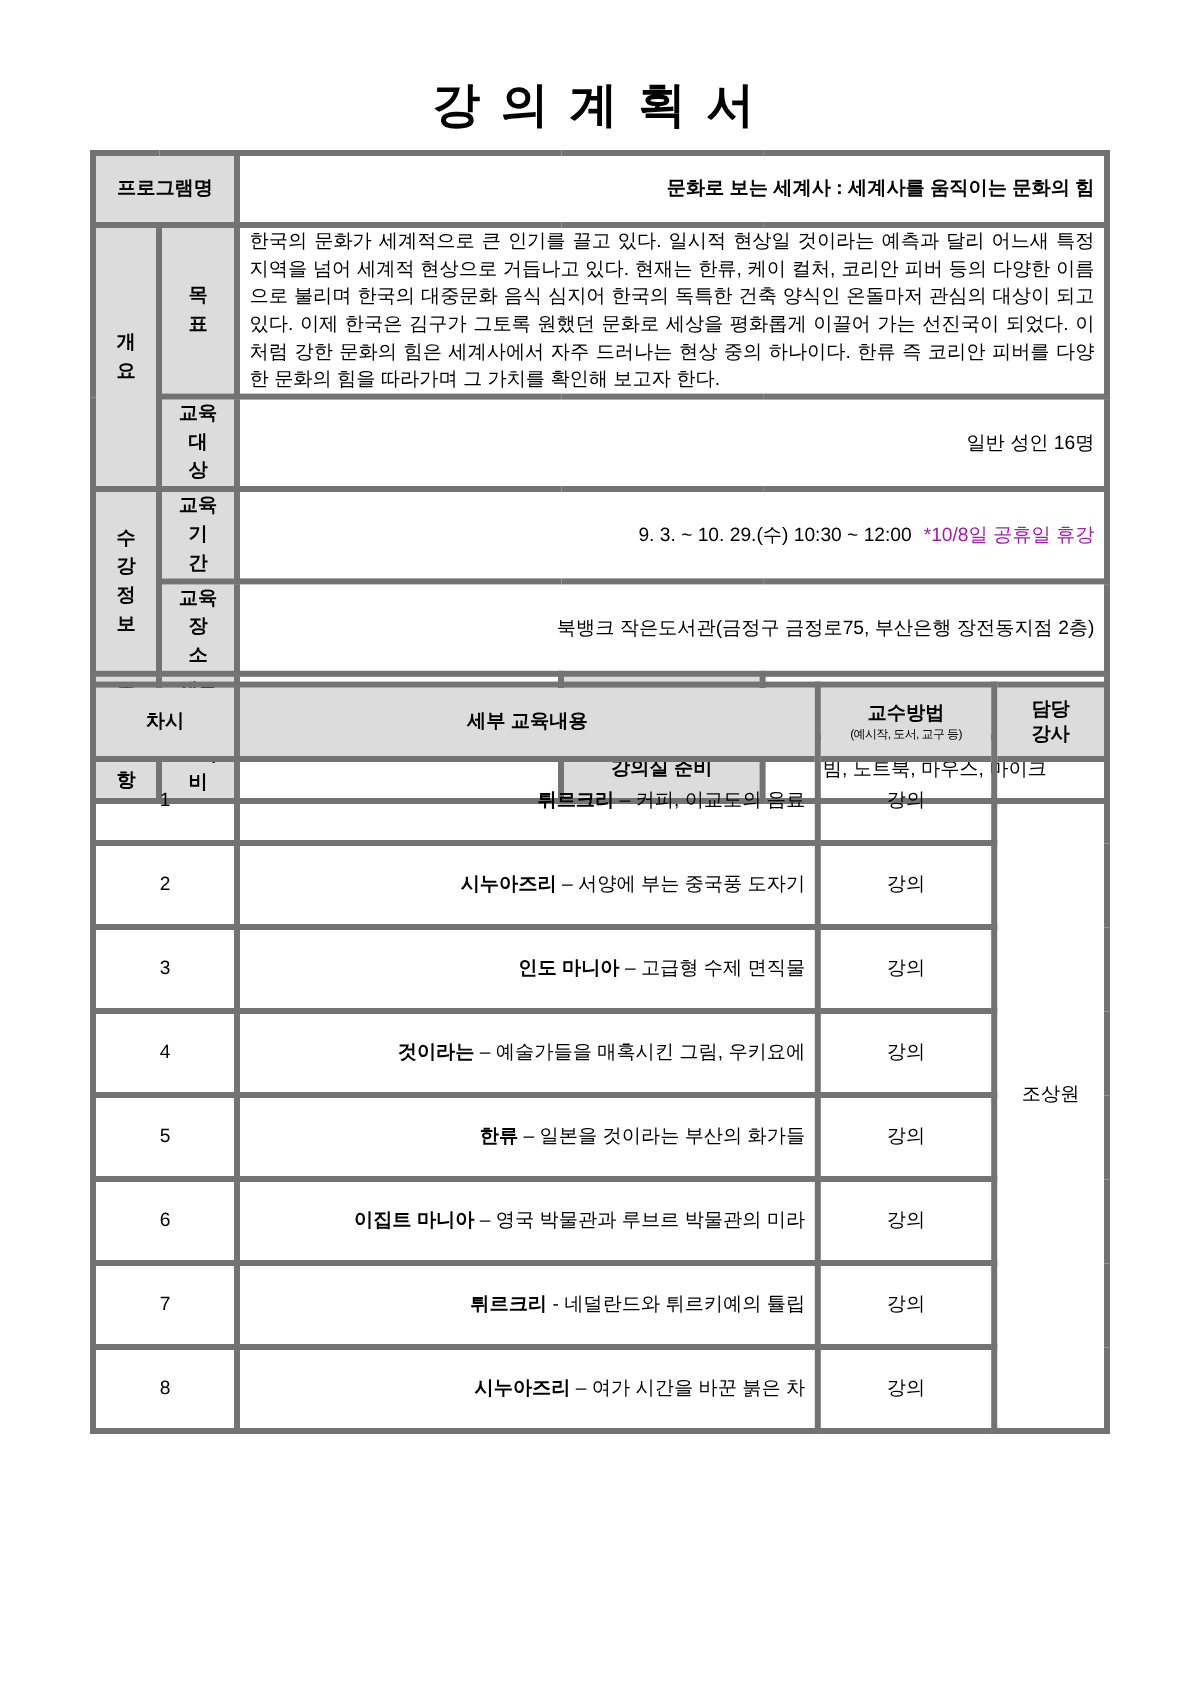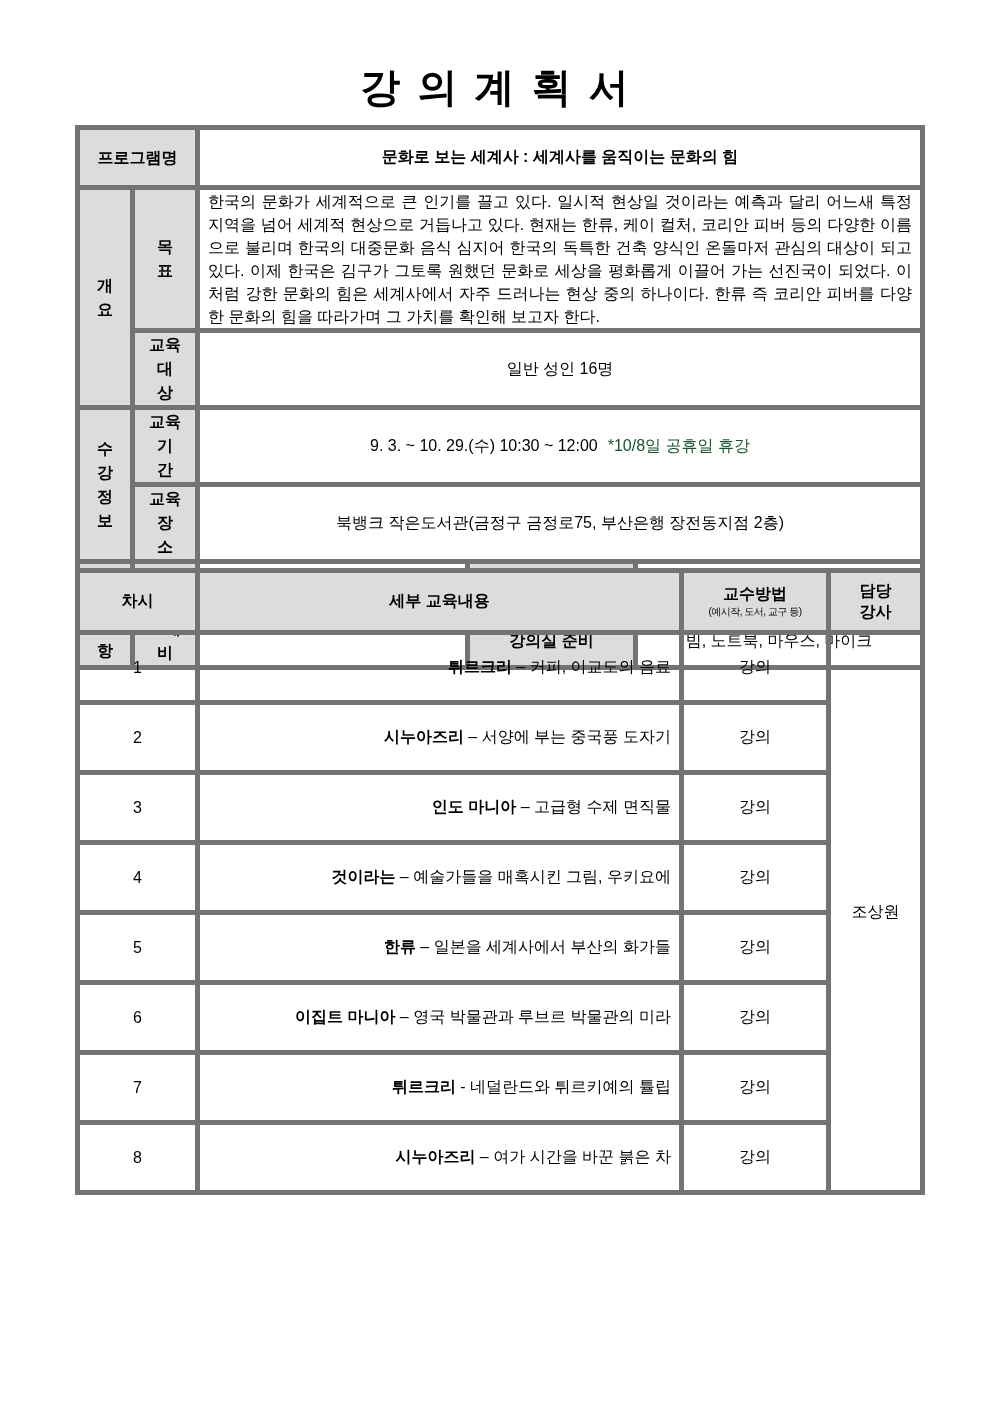--- a/index.html
+++ b/index.html
@@ -18,29 +18,29 @@
   }
   .tbl td,.tbl th{
     border:5px solid #737373;padding:0 8px;vertical-align:middle;
     font-size:16px;overflow:hidden;
   }
   #info-table{top:125px;border:2px solid #000;}
   #session-table{top:568px;border:2px solid #000;border-bottom:3px solid #000;}
   .lab{
     background:#dcdcdc;font-weight:bold;text-align:center;line-height:1.5;
   }
-  .val-left{text-align:center;}
+  .val-left{text-align:right;}
   .val-center{text-align:center;margin-top:40px;}
   .bold{font-weight:bold;}
   .goal-text{
     font-size:15px;line-height:23px;text-align:justify;
     padding:2px 6px;
   }
   .program-value{font-size:17px;font-weight:bold;}
-  .red{color:#14532d;margin-left:10px;}
+  .red{color:#a21caf;margin-left:10px;}
   .hdr-sub{display:block;font-weight:normal;font-size:10px;letter-spacing:-0.5px;}
   #session-table thead th{border-bottom:4px double #000;background:#dcdcdc;}
   .sess-no{text-align:center;font-size:15px;}
   .sess-content{text-align:right;font-size:16px;}
   .sess-method{text-align:center;font-size:15px;}
   .sess-instructor{text-align:center;font-size:16px;}
 </style>
 </head>
 <body>
 
@@ -127,21 +127,21 @@
         <td class="sess-content"><span class="bold">인도 마니아</span><span> – 고급형 수제 면직물</span></td>
         <td class="sess-method">강의</td>
       </tr>
       <tr style="height:70px">
         <td class="sess-no">4</td>
         <td class="sess-content"><span class="bold">것이라는</span><span> – 예술가들을 매혹시킨 그림, 우키요에</span></td>
         <td class="sess-method">강의</td>
       </tr>
       <tr style="height:70px">
         <td class="sess-no">5</td>
-        <td class="sess-content"><span class="bold">한류</span><span> – 일본을 세계사에서 부산의 화가들</span></td>
+        <td class="sess-content"><span class="bold">한류</span><span> – 일본을 것이라는 부산의 화가들</span></td>
         <td class="sess-method">강의</td>
       </tr>
       <tr style="height:70px">
         <td class="sess-no">6</td>
         <td class="sess-content"><span class="bold">이집트 마니아</span><span> – 영국 박물관과 루브르 박물관의 미라</span></td>
         <td class="sess-method">강의</td>
       </tr>
       <tr style="height:70px">
         <td class="sess-no">7</td>
         <td class="sess-content"><span class="bold">튀르크리</span><span> - 네덜란드와 튀르키예의 튤립</span></td>

